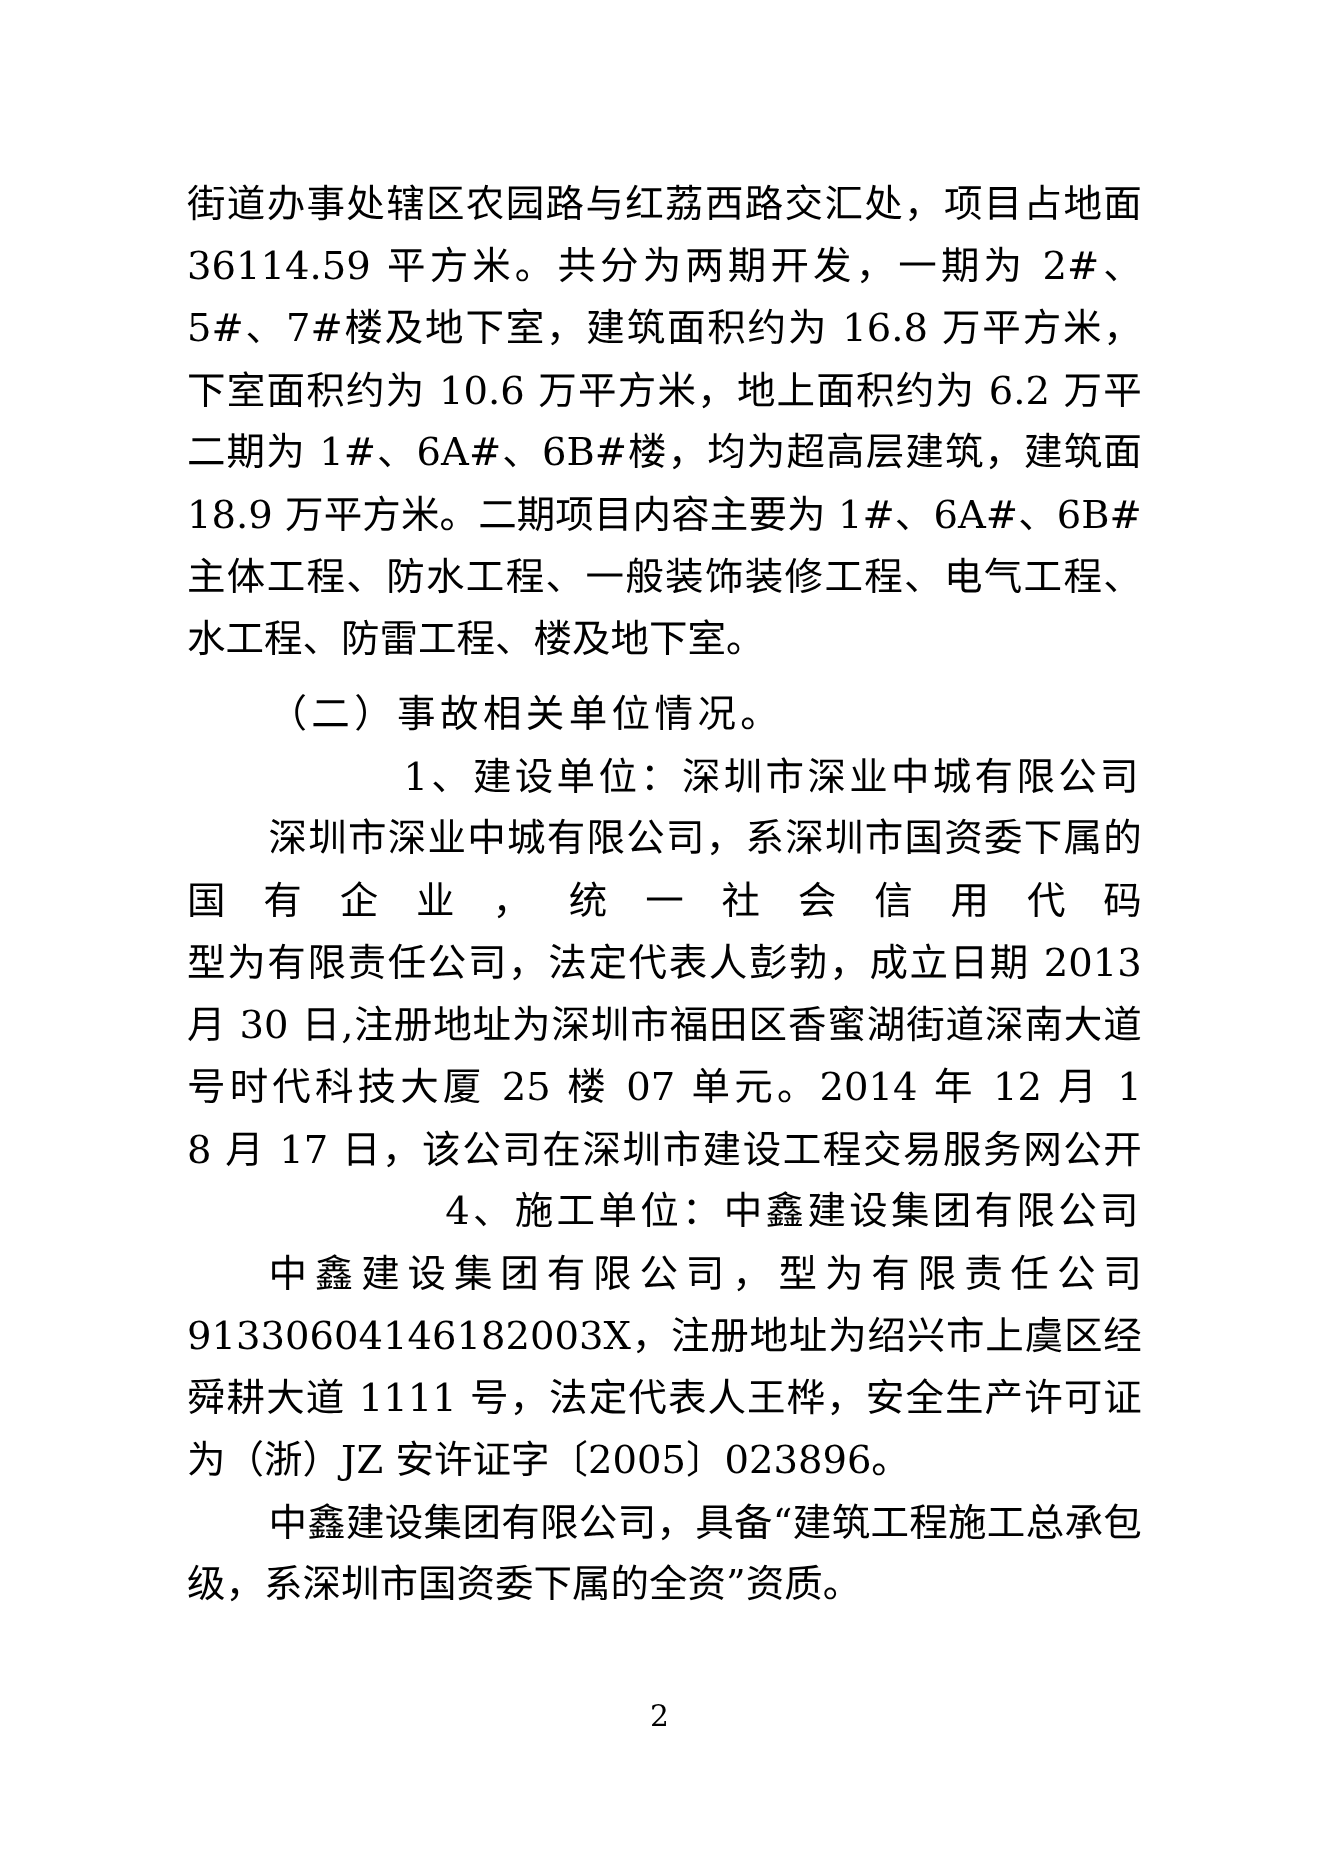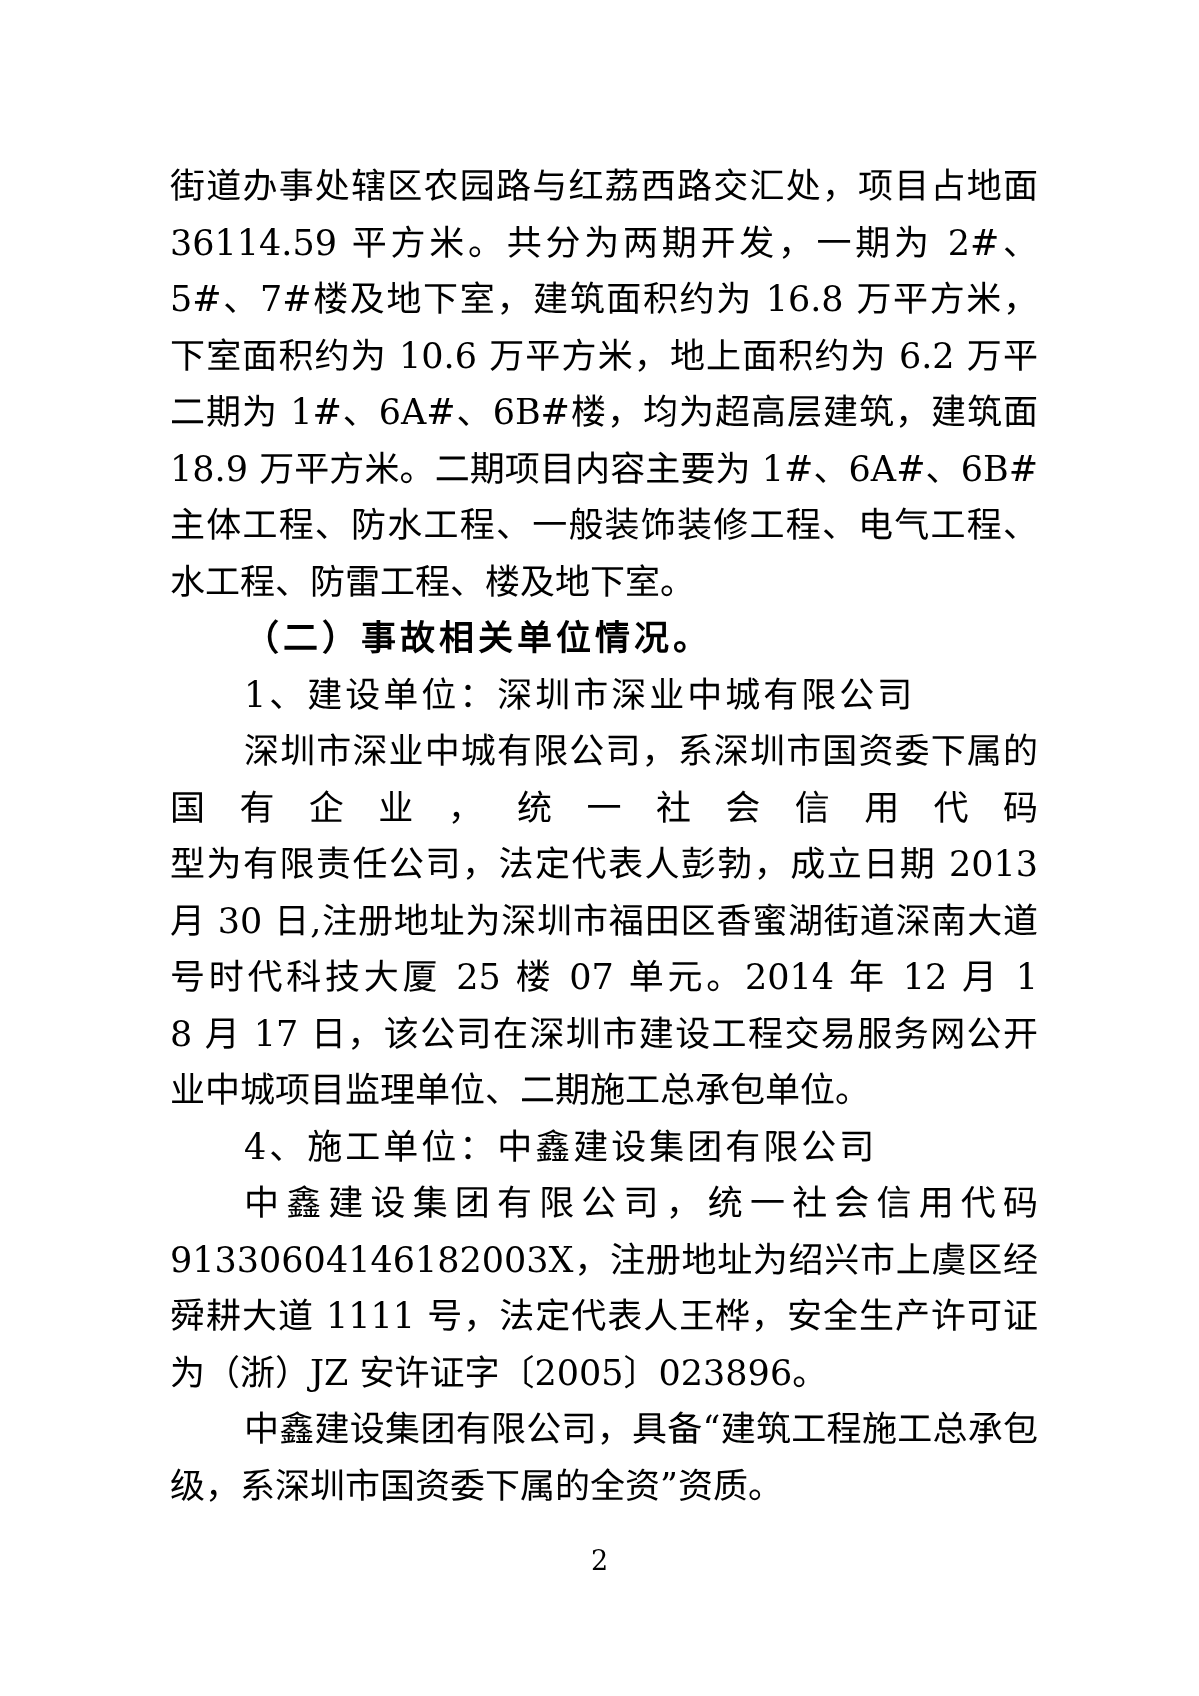--- a/index.html
+++ b/index.html
@@ -28,23 +28,23 @@
   }
   
   .fill {
     text-align: justify;
     text-align-last: justify;
     text-justify: inter-character;
   }
   
   .ind { text-indent: 74px; }
   
-  .bold { font-weight: bold; letter-spacing: 4px; }
+  .bold { font-weight: normal; letter-spacing: 4px; margin-top: 12px; }
   
-  .sp { letter-spacing: 3px; }
+  .sp { letter-spacing: 3px; text-align: right; }
   .page-number {
     position: absolute;
     left: 0;
     top: 1544px;
     width: 100%;
     text-align: center;
     font-size: 27px;
     line-height: 34px;
     color: #000000;
   }
@@ -63,23 +63,22 @@
     <div class="ln fill">主体工程、防水工程、一般装饰装修工程、电气工程、给排</div>
     <div class="ln">水工程、防雷工程、楼及地下室。</div>
     <div class="ln ind bold">（二）事故相关单位情况。</div>
     <div class="ln ind sp">1、建设单位：深圳市深业中城有限公司</div>
     <div class="ln ind fill">深圳市深业中城有限公司，系深圳市国资委下属的全资</div>
     <div class="ln fill">国有企业，统一社会信用代码 91440300081892441U，公司类</div>
     <div class="ln fill">型为有限责任公司，法定代表人彭勃，成立日期 2013 年 10</div>
     <div class="ln fill">月 30 日,注册地址为深圳市福田区香蜜湖街道深南大道 7028</div>
     <div class="ln fill">号时代科技大厦 25 楼 07 单元。2014 年 12 月 1 日、2016 年</div>
     <div class="ln fill">8 月 17 日，该公司在深圳市建设工程交易服务网公开招标深</div>
-    <div class="ln">业中城项目监理单位、二期施工总承包单位。</div>
     <div class="ln ind sp">4、施工单位：中鑫建设集团有限公司</div>
-    <div class="ln ind fill">中鑫建设集团有限公司，统一社会信用代码</div>
+    <div class="ln ind fill">中鑫建设集团有限公司，型为有限责任公司</div>
     <div class="ln fill">91330604146182003X，注册地址为绍兴市上虞区经济开发区</div>
     <div class="ln fill">舜耕大道 1111 号，法定代表人王桦，安全生产许可证编号</div>
     <div class="ln">为（浙）JZ 安许证字〔2005〕023896。</div>
     <div class="ln ind fill">中鑫建设集团有限公司，具备“建筑工程施工总承包特</div>
     <div class="ln">级，系深圳市国资委下属的全资”资质。</div>
   </div>
   <div class="page-number">2</div>
 </div>
 
 </body></html>

